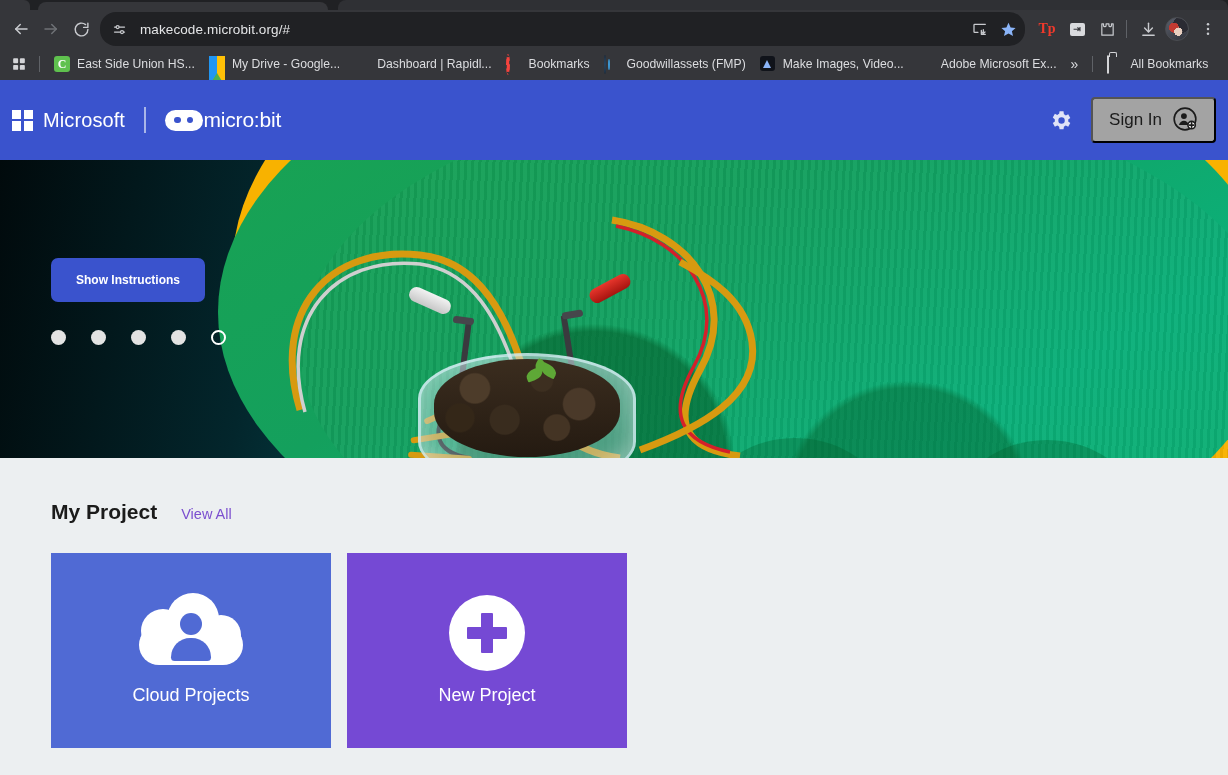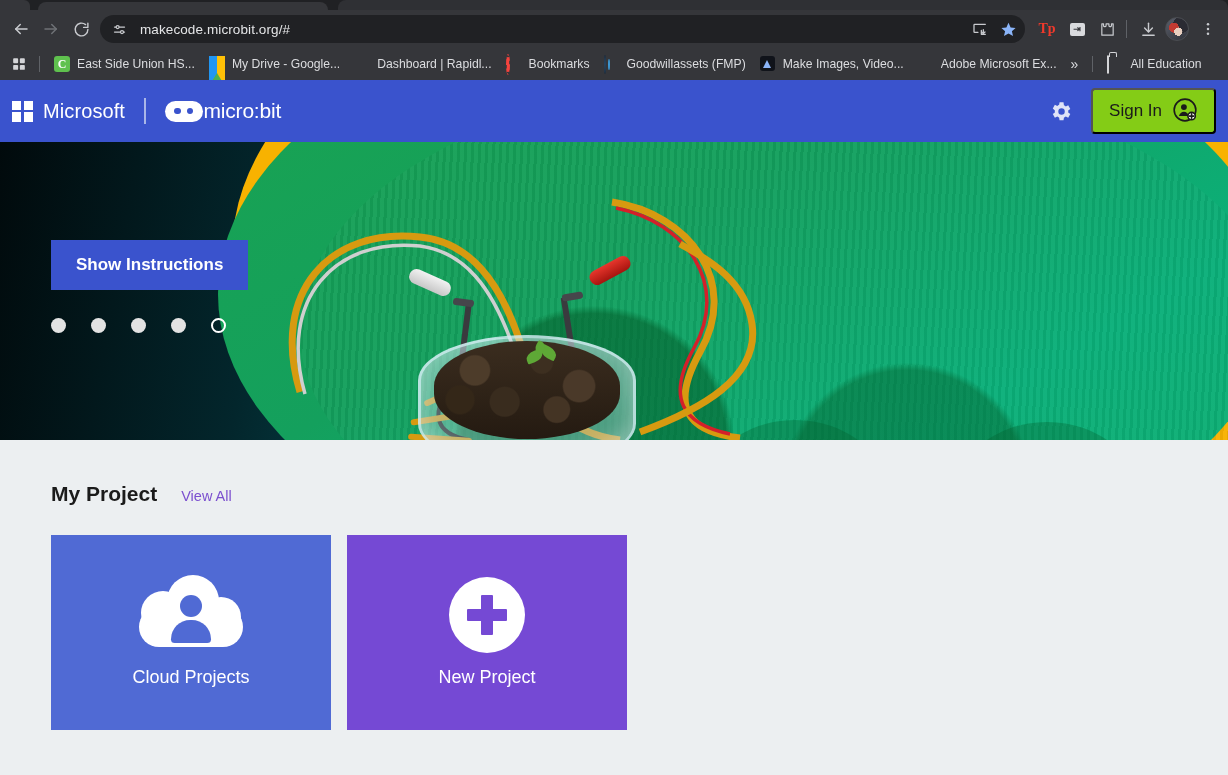--- a/index.html
+++ b/index.html
@@ -35,21 +35,21 @@
   }
   .nav-btn {
     width: 30px; height: 30px; border-radius: 50%;
     display: flex; align-items: center; justify-content: center;
     color: #c9cbcf; flex: none;
   }
   .nav-btn.disabled { color: #6f7276; }
   .nav-btn svg { display: block; }
 
   .omnibox {
-    flex: 1; height: 28px; background: #202124; border-radius: 16px;
+    flex: 1; height: 34px; background: #202124; border-radius: 16px;
     display: flex; align-items: center; margin: 0 6px 0 4px;
     padding: 0 4px 0 6px; min-width: 0;
   }
   .site-settings-icon {
     width: 26px; height: 26px; border-radius: 50%;
     display: flex; align-items: center; justify-content: center;
     color: #c9cbcf; flex: none;
   }
   .url-text {
     flex: 1; color: #e4e5e7; font-size: 13.5px; margin-left: 8px;
@@ -124,21 +124,21 @@
   .fav-folder { width:15px;height:12px;border:1.4px solid #d4d5d8;border-radius:2px;
     position:relative;margin-top:2px;}
   .fav-folder:before{content:"";position:absolute;left:1px;top:-4px;width:6px;height:4px;
     border:1.4px solid #d4d5d8;border-bottom:none;border-radius:2px 2px 0 0;}
 
   
   #page { width: 1228px; height: 695px; background: #eceff1; overflow: hidden; }
 
   
   .site-header {
-    height: 62px; background: #3a53cd; display: flex; align-items: center;
+    height: 80px; background: #3a53cd; display: flex; align-items: center;
     padding-left: 12px; padding-right: 8px;
   }
   .ms-logo-grid {
     width: 21px; height: 21px; display: grid; grid-template-columns: 1fr 1fr;
     grid-template-rows: 1fr 1fr; gap: 2.5px; flex: none;
   }
   .ms-logo-grid i { background: #fff; display: block; }
   .ms-word { color: #fff; font-size: 20px; margin-left: 10px; letter-spacing: .1px; }
   .hdr-divider { width: 1.5px; height: 26px; background: #a9b6e8; margin: 0 19px; flex: none; }
   .mb-logo { display: flex; align-items: center; }
@@ -147,21 +147,21 @@
     display: flex; align-items: center; justify-content: center; gap: 6px; flex: none;
   }
   .mb-face i { width: 6.5px; height: 6.5px; border-radius: 50%; background: #3a53cd; display: block; }
   .mb-word { color: #fff; font-size: 21px; letter-spacing: -.2px; margin-left: 1px; }
   .hdr-spacer { flex: 1; }
   .gear-btn {
     width: 38px; height: 38px; display: flex; align-items: center;
     justify-content: center; color: #dfe3f7; flex: none; margin-right: 12px;
   }
   .signin-btn {
-    background: #84cc16; border-radius: 4px; height: 46px; display: flex;
+    background: #a3a3a3; border-radius: 4px; height: 46px; display: flex;
     align-items: center; gap: 10px; padding: 13px 16px; flex: none; margin-right: 4px;
   }
   .signin-label { font-size: 17px; color: #1b1b1b; }
 
   
   .hero { position: relative; height: 298px; overflow: hidden; }
   .hero-bg {
     position: absolute; inset: 0;
     background: linear-gradient(100deg,#010a0c 0%, #03262c 22%, #05555a 45%, #0d8f6b 62%, #12a05f 80%, #16a34a 100%);
   }
@@ -229,22 +229,22 @@
   }
   .clip-red { background: linear-gradient(180deg,#e8362c,#a6140f); }
   .clip-white { background: linear-gradient(180deg,#f2f2f2,#c7c7c7); }
 
   .hero-content { position: absolute; left: 51px; top: 72px; z-index: 6; }
   .hero-title {
     color: #fff; font-size: 26px; font-weight: bold; line-height: 1.34;
     max-width: 290px; text-shadow: 0 1px 4px rgba(0,0,0,.35);
   }
   .hero-cta {
-    margin-top: 26px; background: #3a53cd; color: #fff; font-size: 17px;
-    font-weight: bold; border: none; border-radius: 0;
+    margin-top: 26px; background: #3a53cd; color: #fff; font-size: 12px;
+    font-weight: bold; border: none; border-radius: 7px;
     padding: 15px 25px; display: inline-block; cursor: pointer;
   }
   .hero-dots { margin-top: 28px; display: flex; gap: 25px; align-items: center; }
   .hero-dots span {
     width: 15px; height: 15px; border-radius: 50%; background: #e3e3e3; display: block;
   }
   .hero-dots span.active { background: transparent; border: 2px solid #ffffff; }
 
   
   .projects { padding: 0 51px; position: relative; }
@@ -411,21 +411,21 @@
     </div>
     <div class="bm">
       <span class="bm-fav"><span class="fav-adobe"></span></span>
       <span class="bm-label">Adobe Microsoft Ex...</span>
     </div>
 
     <span class="bm-chev">»</span>
     <span class="bm-sep"></span>
     <div class="bm">
       <span class="bm-fav"><span class="fav-folder"></span></span>
-      <span class="bm-label">All Education</span>
+      <span class="bm-label">All Bookmarks</span>
     </div>
   </div>
 </div>
 
 <div id="page">
 
   <div class="site-header">
     <span class="ms-logo-grid">
         <i></i>
         <i></i>

